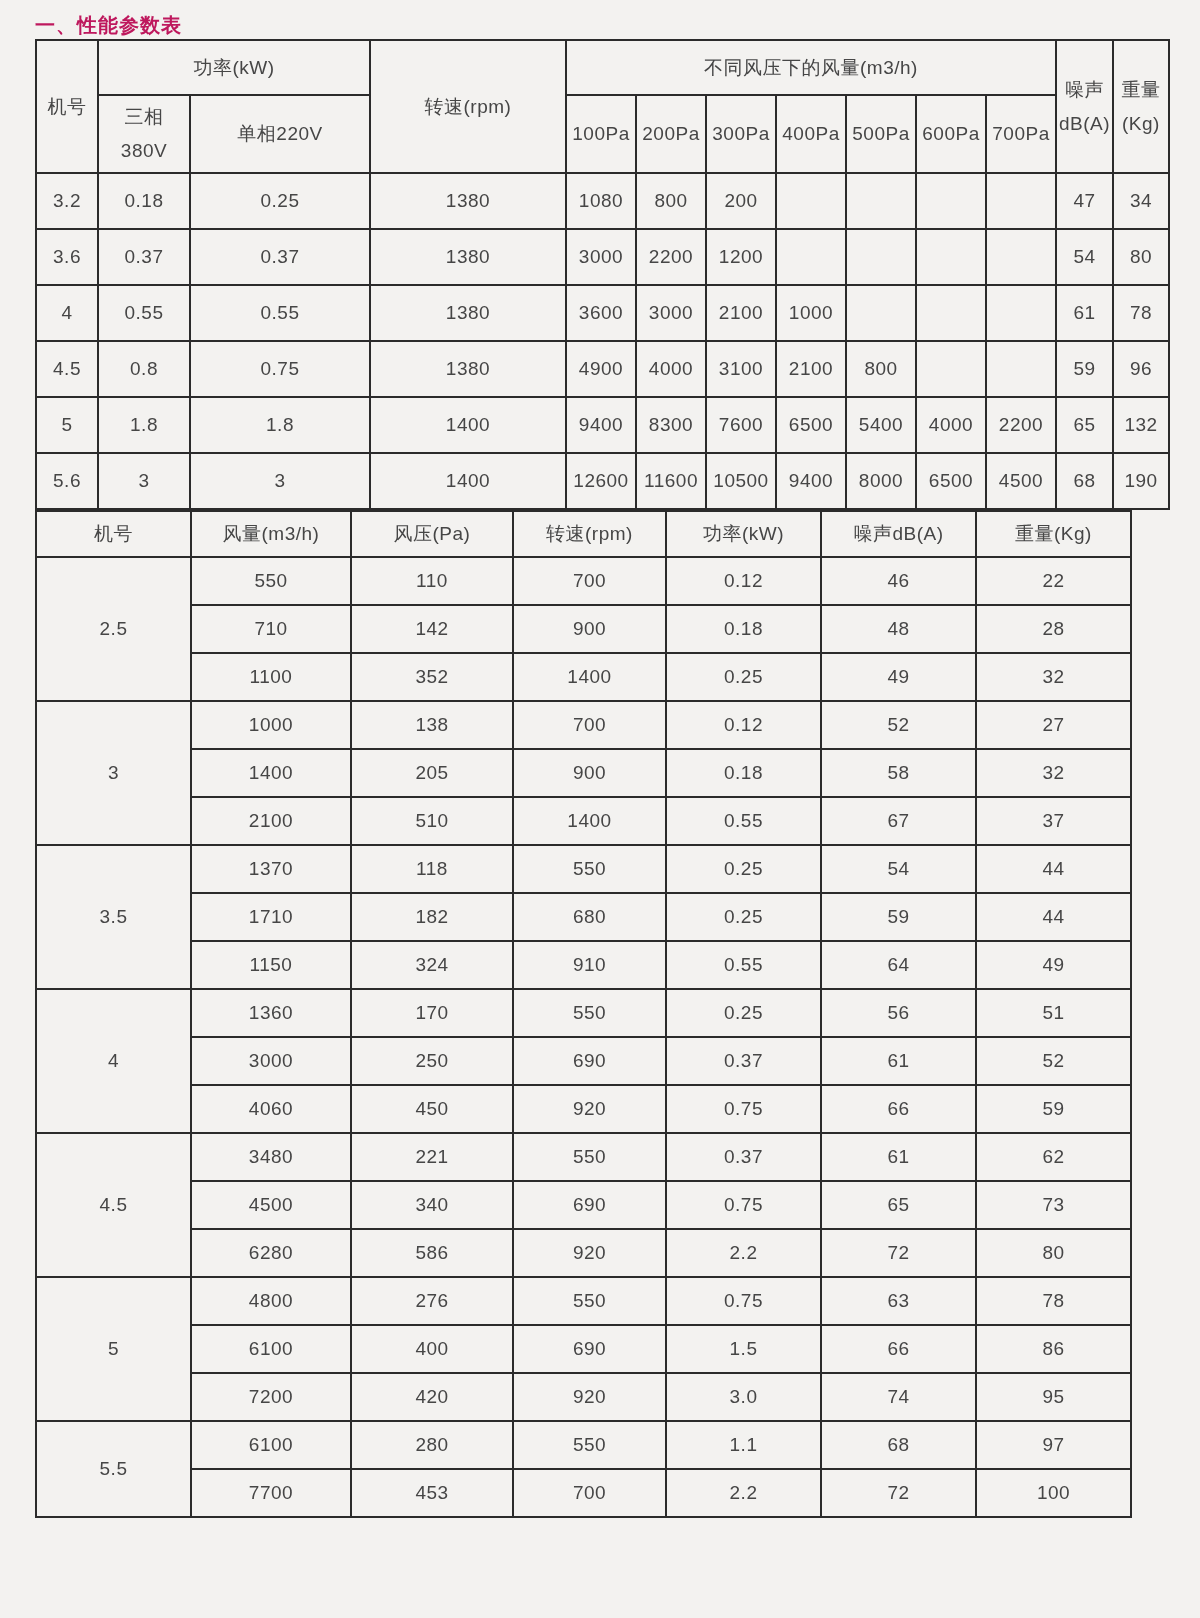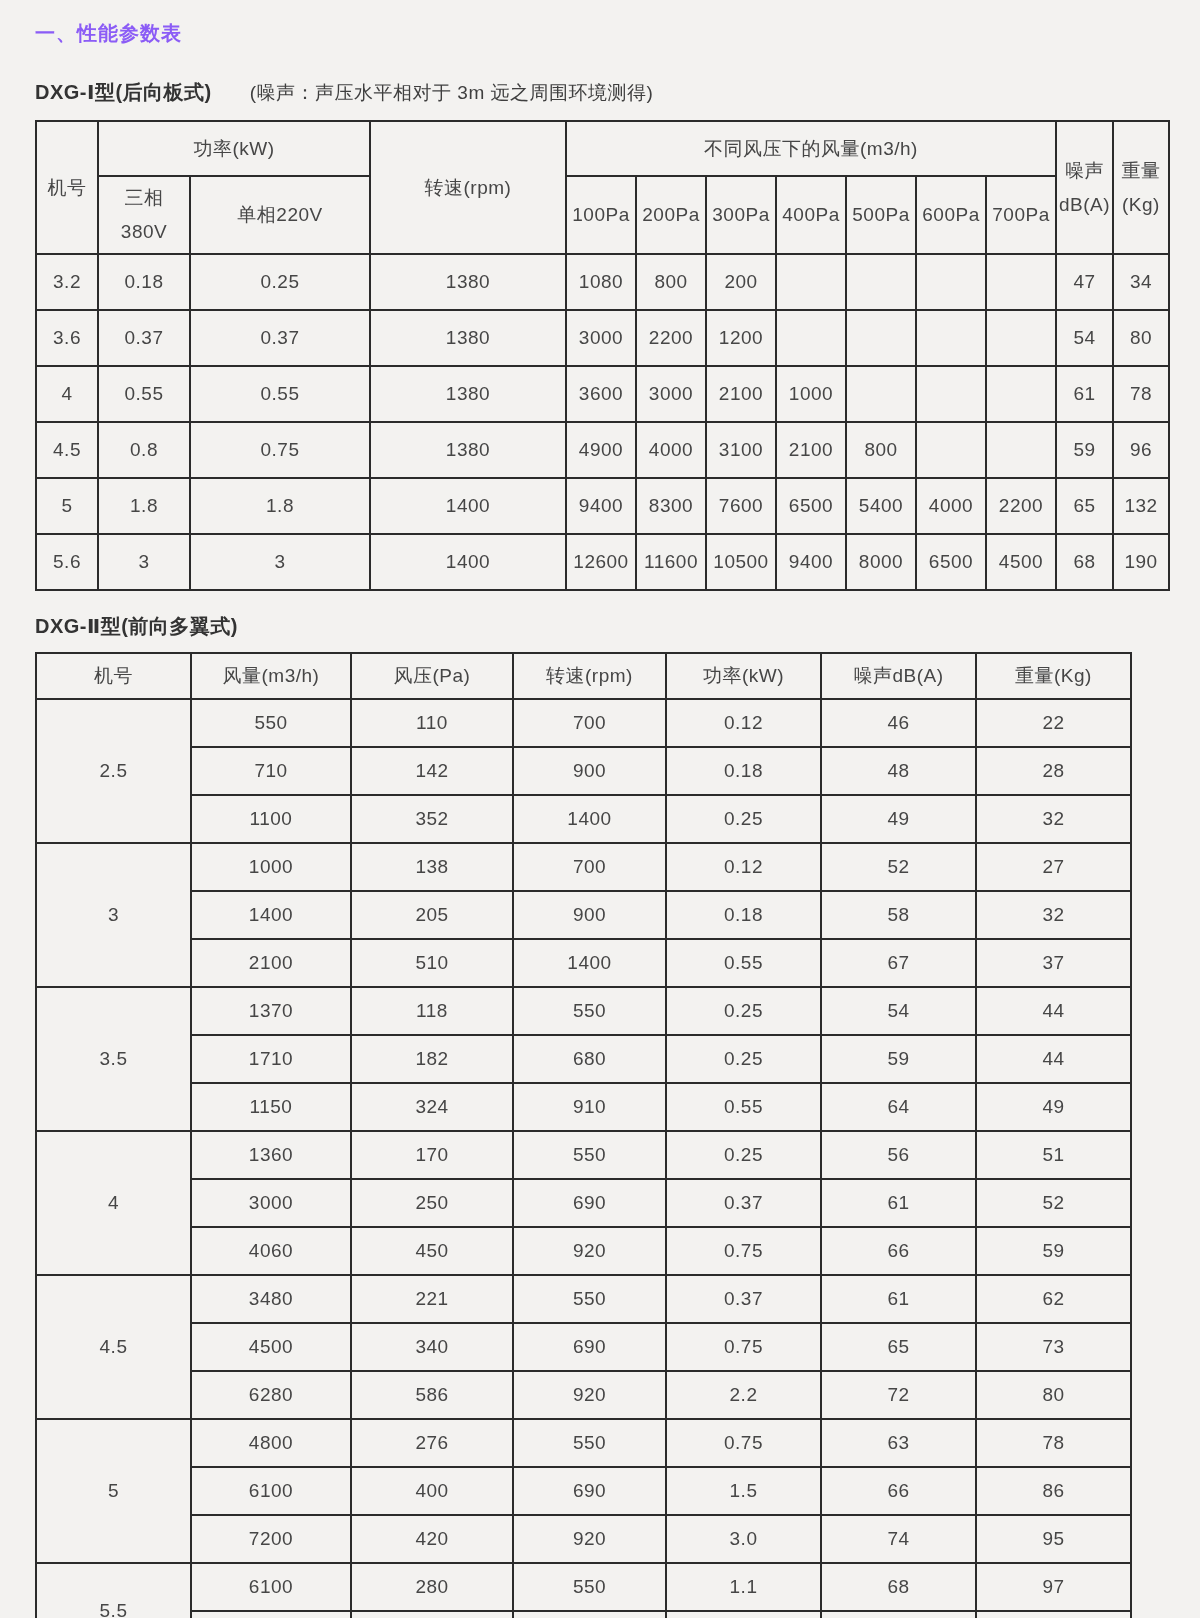--- a/index.html
+++ b/index.html
@@ -2,21 +2,21 @@
 <html><head>
 <meta charset="utf-8">
 <style>
   html,body{margin:0;padding:0;}
   body{
     width:1200px;min-height:1618px;background:#f3f2f0;
     font-family:"Liberation Sans","DejaVu Sans",sans-serif;
     color:#414141;-webkit-font-smoothing:antialiased;
   }
   .page{box-sizing:border-box;width:1200px;padding:12px 30px 8px 35px;}
-  .sec-title{font-size:20px;font-weight:700;color:#8b5cf6;margin:8px 0 0 0;letter-spacing:1px;}
+  .sec-title{font-size:20px;font-weight:700;color:#be185d;margin:0 0 0 0;letter-spacing:1px;}
   .caption-row{display:flex;align-items:baseline;margin:32px 0 14px 0;}
   .tbl-title{font-size:20px;font-weight:700;color:#333;letter-spacing:0.5px;}
   .tbl-note{font-size:19px;color:#3f3f3f;margin-left:38px;letter-spacing:0.5px;}
   table{border-collapse:collapse;table-layout:fixed;background:transparent;}
   th,td{
     border:2px solid #2b2b2b;text-align:center;vertical-align:middle;
     font-size:19px;font-weight:400;color:#464646;padding:0;overflow:hidden;
     letter-spacing:0.5px;
   }
   .t1{width:1133px;}
@@ -29,24 +29,20 @@
   .two-line div{line-height:34px;}
   .title2{font-size:20px;font-weight:700;color:#333;margin:22px 0 12px 0;letter-spacing:0.5px;}
 </style>
 </head>
 <body>
 
 <div class="page">
 
   <div class="sec-title">一、性能参数表</div>
 
-  <div class="caption-row">
-    <span class="tbl-title">DXG-Ⅰ型(后向板式)</span>
-    <span class="tbl-note">(噪声：声压水平相对于 3m 远之周围环境测得)</span>
-  </div>
 
   <table class="t1">
     <colgroup>
       <col style="width:62px">
         <col style="width:92px">
         <col style="width:180px">
         <col style="width:196px">
       <col style="width:70px">
         <col style="width:70px">
         <col style="width:70px">
@@ -174,21 +170,20 @@
         <td>9400</td>
         <td>8000</td>
         <td>6500</td>
         <td>4500</td>
         <td>68</td>
         <td>190</td>
       </tr>
     </tbody>
   </table>
 
-  <div class="title2">DXG-Ⅱ型(前向多翼式)</div>
 
   <table class="t2">
     <colgroup>
       <col style="width:155px">
         <col style="width:160px">
         <col style="width:162px">
         <col style="width:153px">
       <col style="width:155px">
         <col style="width:155px">
         <col style="width:155px">

